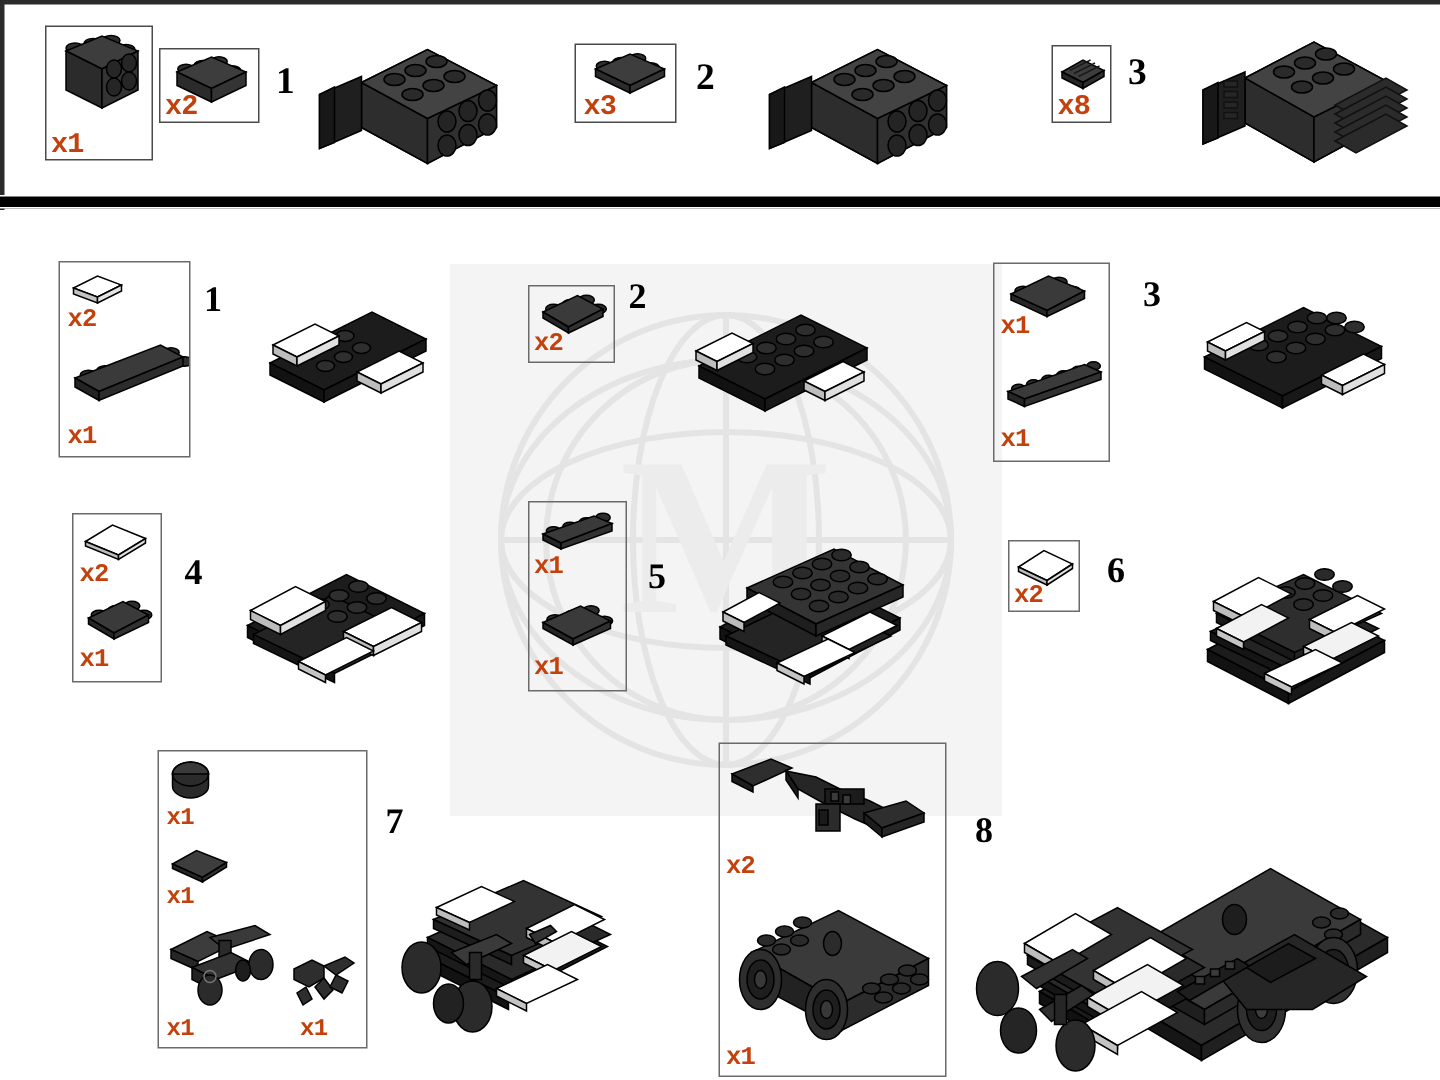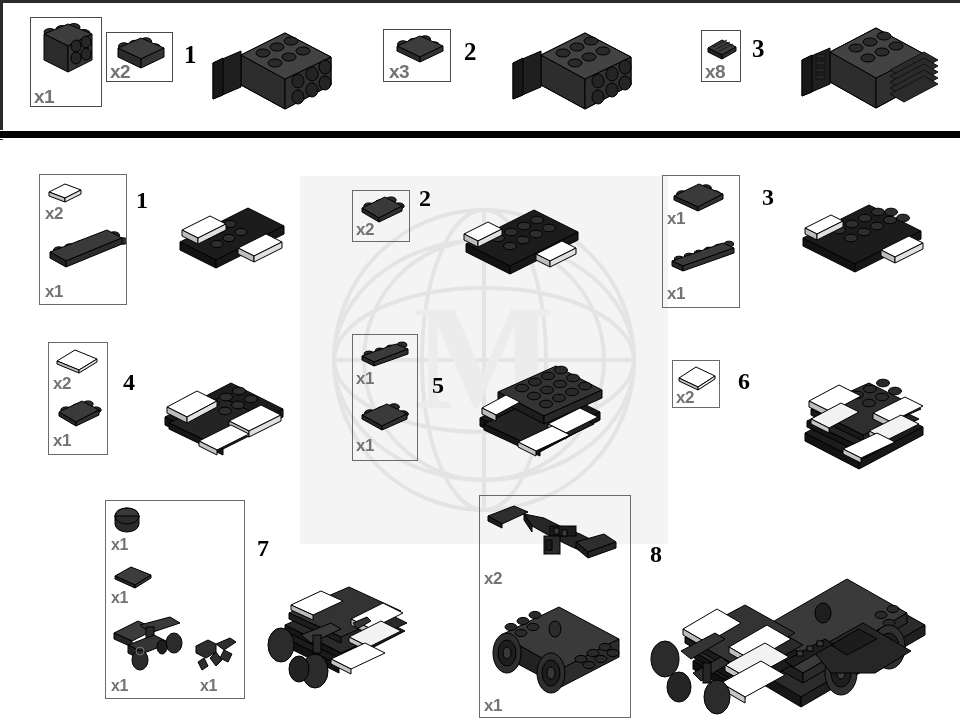--- a/index.html
+++ b/index.html
@@ -51,23 +51,23 @@
   
   .part-box {
     position: absolute;
     box-sizing: border-box;
     border: 1px solid #4a4a4a;
     background: transparent;
   }
   .part-box.thin { border-color: #6a6a6a; }
   .qty {
     position: absolute;
-    font-family: Liberation Sans, sans-serif;
+    font-family: Liberation Mono, monospace;
     font-weight: bold;
-    color: #737373;
+    color: #c2410c;
     line-height: 1;
     letter-spacing: -0.5px;
   }
   .step-num {
     position: absolute;
     font-family: "Liberation Serif", serif;
     font-weight: bold;
     color: #000000;
     line-height: 1;
   }

